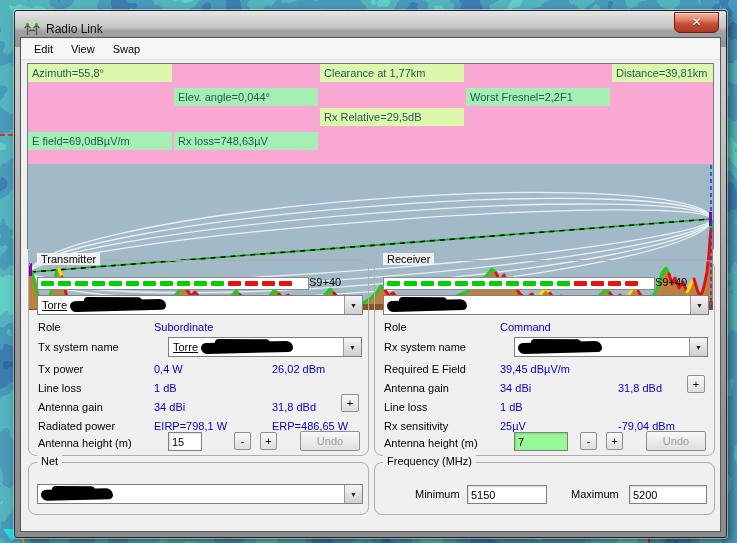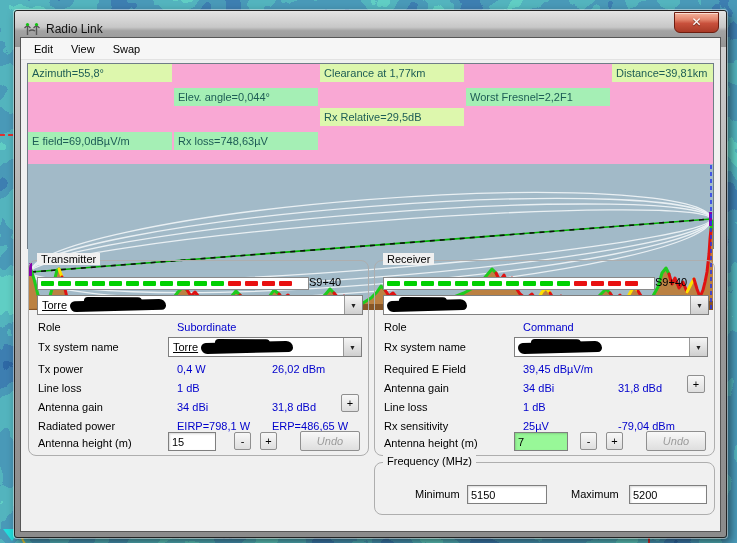--- a/index.html
+++ b/index.html
@@ -49,28 +49,28 @@
   .combo .arrow{margin-left:auto;width:17px;height:100%;border-left:1px solid #999;
     background:linear-gradient(#f5f5f5,#cfcfcf);display:flex;align-items:center;justify-content:center;
     font-size:7px;color:#222;}
   .redact{height:11px;background:#000;border-radius:7px 10px 6px 9px;margin-left:3px;
     transform:rotate(-1.5deg);position:relative;}
   .redact::after{content:"";position:absolute;left:15%;top:-3px;width:60%;height:8px;
     background:#000;border-radius:8px;transform:rotate(2deg);}
   .rw-a{width:96px;} .rw-b{width:92px;} .rw-c{width:80px;} .rw-d{width:84px;} .rw-e{width:72px;}
   .frow{position:absolute;left:9px;right:9px;height:16px;line-height:16px;}
   .fl{position:absolute;left:0;}
-  .fv1{position:absolute;left:139px;color:#0000cc;}
+  .fv1{position:absolute;left:116px;color:#0000cc;}
   .fv2{position:absolute;left:234px;color:#0000cc;}
   .tin{position:absolute;box-sizing:border-box;border:1px solid #7f7f7f;background:#fff;
     font:inherit;padding:1px 3px;box-shadow:inset 1px 1px 2px rgba(0,0,0,.15);}
   .tin.hl{background:#98f898;}
   .btn{position:absolute;box-sizing:border-box;border:1px solid #8f8f8f;border-radius:2px;
     background:linear-gradient(#f8f8f8,#dedede);text-align:center;font:inherit;padding:0;}
-  .btn.disabled{color:#9c9c9c;font-style:italic;}
+  .btn.disabled{color:#9c9c9c;}
   .plusbtn{right:9px;width:18px;height:18px;line-height:16px;}
 </style>
 </head>
 <body>
 
 <svg id="map" width="737" height="543">
   <defs>
     <filter id="mapf" x="0" y="0" width="100%" height="100%">
       <feTurbulence type="fractalNoise" baseFrequency="0.02 0.015" numOctaves="4" seed="8"></feTurbulence>
       <feColorMatrix type="matrix" values="1 0 0 0 0  1 0 0 0 0  1 0 0 0 0  0 0 0 0 1"></feColorMatrix>
@@ -228,21 +228,21 @@
       </div>
       <button class="btn plusbtn" style="top:133px;">+</button>
       <div class="frow" style="top:157px;">
         <span class="fl">Radiated power</span>
         <span class="fv1">EIRP=798,1 W</span>
         <span class="fv2">ERP=486,65 W</span>
       </div>
       <div class="frow" style="top:174px;">
         <span class="fl">Antenna height (m)</span>
       </div>
-      <input class="tin" style="left: 139px; top: 171px; width: 48px; height: 19px;" value="15">
+      <input class="tin" style="left: 139px; top: 171px; width: 34px; height: 19px;" value="15">
       <button class="btn" style="left:205px;top:171px;width:17px;height:18px;">-</button>
       <button class="btn" style="left:231px;top:171px;width:17px;height:18px;">+</button>
       <button class="btn disabled" style="left:271px;top:170px;width:60px;height:20px;">Undo</button>
     </div>
 
     <div class="group" style="left:353px;top:222px;width:341px;height:196px;">
       <span class="gtitle">Receiver</span>
       <div class="sigbar">
           <span style="background: rgb(0, 208, 0);"></span>
           <span style="background: rgb(0, 208, 0);"></span>
@@ -297,20 +297,27 @@
       </div>
       <div class="frow" style="top:174px;">
         <span class="fl">Antenna height (m)</span>
       </div>
       <input class="tin hl" style="left: 139px; top: 171px; width: 54px; height: 19px;" value="7">
       <button class="btn" style="left:205px;top:171px;width:17px;height:18px;">-</button>
       <button class="btn" style="left:231px;top:171px;width:17px;height:18px;">+</button>
       <button class="btn disabled" style="left:271px;top:170px;width:60px;height:20px;">Undo</button>
     </div>
 
+    <div class="group" style="left:7px;top:424px;width:341px;height:53px;">
+      <span class="gtitle">Net</span>
+      <div class="combo" style="left:8px;top:21px;width:326px;">
+        <span class="redact rw-e"></span>
+        <span class="arrow">▼</span>
+      </div>
+    </div>
 
     <div class="group" style="left:353px;top:424px;width:341px;height:53px;">
       <span class="gtitle">Frequency (MHz)</span>
       <span style="position:absolute;left:40px;top:25px;">Minimum</span>
       <input class="tin" style="left: 92px; top: 22px; width: 80px; height: 19px;" value="5150">
       <span style="position:absolute;left:196px;top:25px;">Maximum</span>
       <input class="tin" style="left: 254px; top: 22px; width: 78px; height: 19px;" value="5200">
     </div>
   </div>
 </div>

